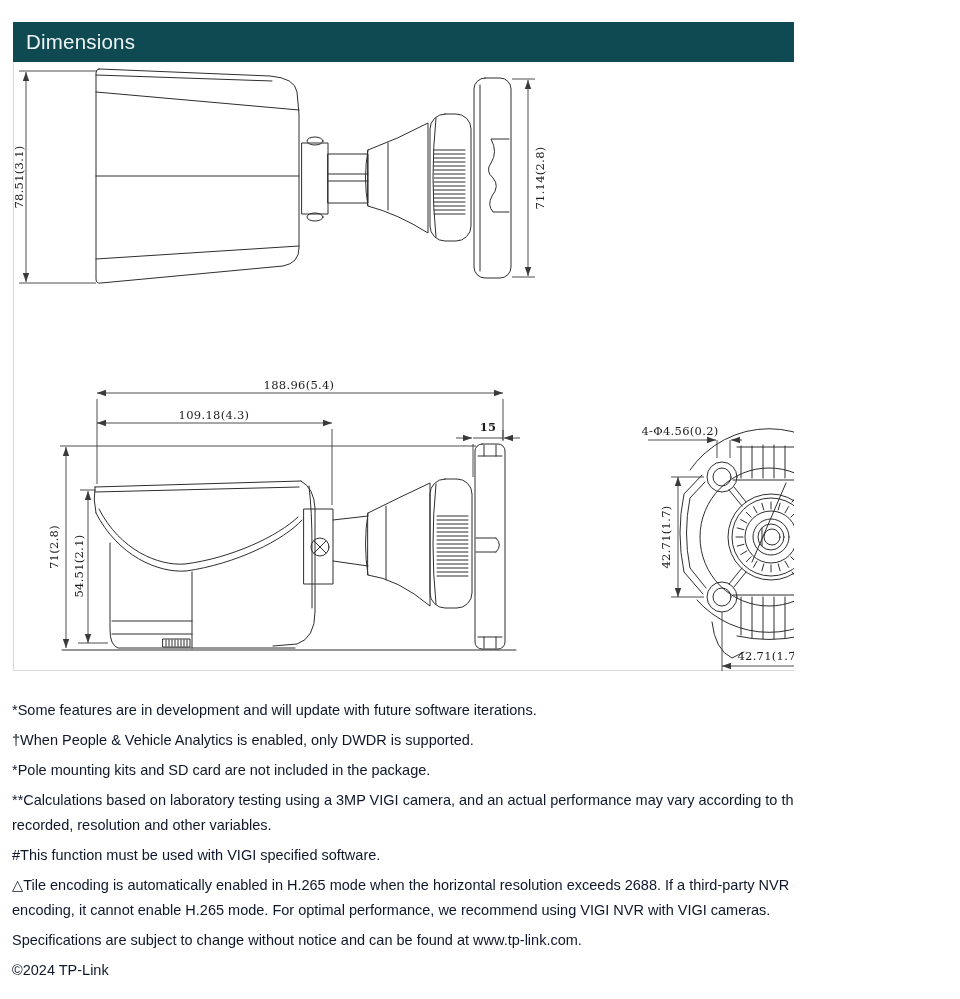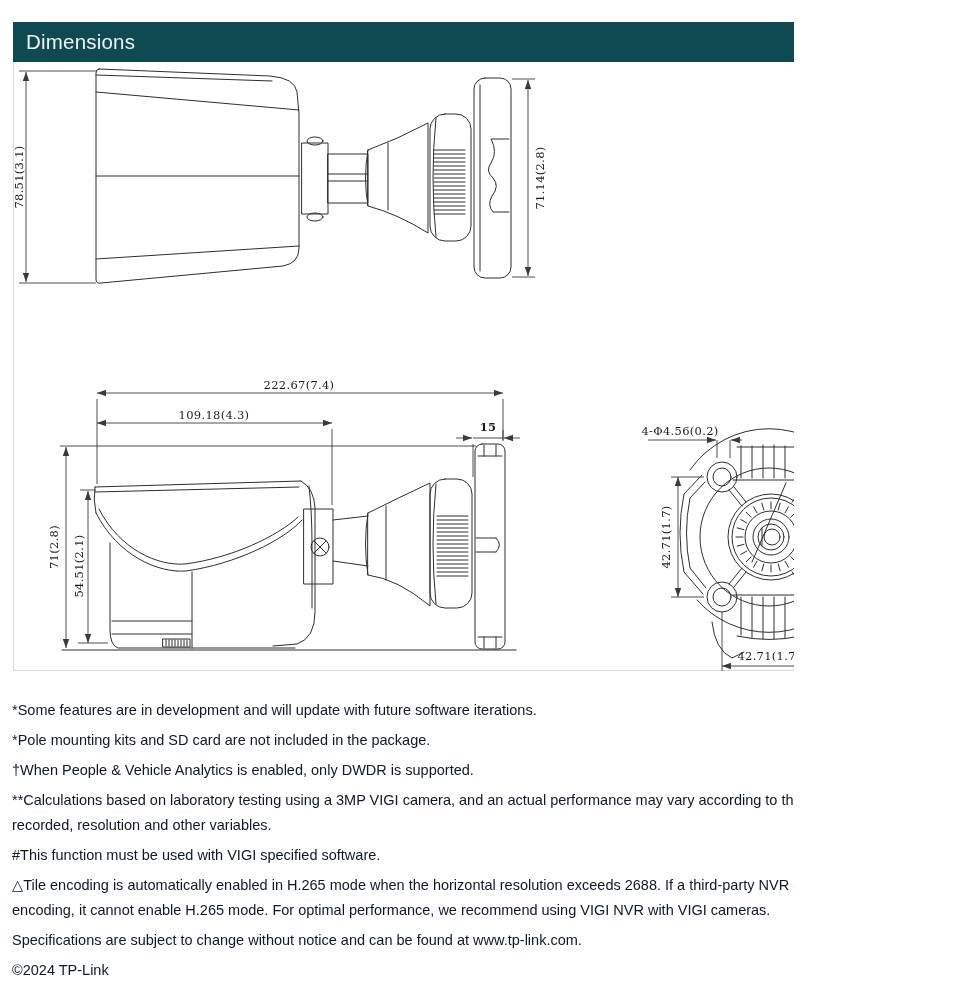--- a/index.html
+++ b/index.html
@@ -161,34 +161,34 @@
       <path class="dl" d="M648,440 H716" marker-end="url(#arw)"></path>
       <path class="dl" d="M717,440 V458 M730,440 V458"></path>
       <path class="dl" d="M742,440 H731" marker-end="url(#arw)"></path>
       <path class="dl" d="M836,437 H893"></path>
       <path class="dl" d="M836,437 L807,481" marker-end="url(#arw)"></path>
     </g>
   </svg>
 
   <span class="dim rot" style="left:19px;top:177px;">78.51(3.1)</span>
   <span class="dim rot" style="left:540px;top:178px;">71.14(2.8)</span>
-  <span class="dim" style="left:299px;top:385px;">222.67(7.4)</span>
+  <span class="dim" style="left:299px;top:385px;">188.96(5.4)</span>
   <span class="dim" style="left:214px;top:415px;text-align:center;">109.18(4.3)</span>
   <span class="dim" style="left:488px;top:427px;font-weight:bold;">15</span>
   <span class="dim rot" style="left:54px;top:547px;">71(2.8)</span>
   <span class="dim rot" style="left:79px;top:566px;">54.51(2.1)</span>
   <span class="dim" style="left:680px;top:431px;">4-Φ4.56(0.2)</span>
   <span class="dim" style="left:865px;top:429px;text-decoration:underline;">Φ71.55(2.8)</span>
   <span class="dim rot" style="left:666px;top:537px;">42.71(1.7)</span>
   <span class="dim" style="left:769px;top:656px;">42.71(1.7)</span>
 
   <div class="footnotes">
     <p>*Some features are in development and will update with future software iterations.</p>
+    <p>†When People &amp; Vehicle Analytics is enabled, only DWDR is supported.</p>
     <p>*Pole mounting kits and SD card are not included in the package.</p>
-    <p>†When People &amp; Vehicle Analytics is enabled, only DWDR is supported.</p>
     <p>**Calculations based on laboratory testing using a 3MP VIGI camera, and an actual performance may vary according to the amount of activity recorded, resolution and other variables.</p>
     <p>#This function must be used with VIGI specified software.</p>
     <p>△Tile encoding is automatically enabled in H.265 mode when the horizontal resolution exceeds 2688. If a third-party NVR doesn't support tile encoding, it cannot enable H.265 mode. For optimal performance, we recommend using VIGI NVR with VIGI cameras.</p>
     <p>Specifications are subject to change without notice and can be found at www.tp-link.com.</p>
     <p>©2024 TP-Link</p>
   </div>
 
 </div>
 
 </body></html>

